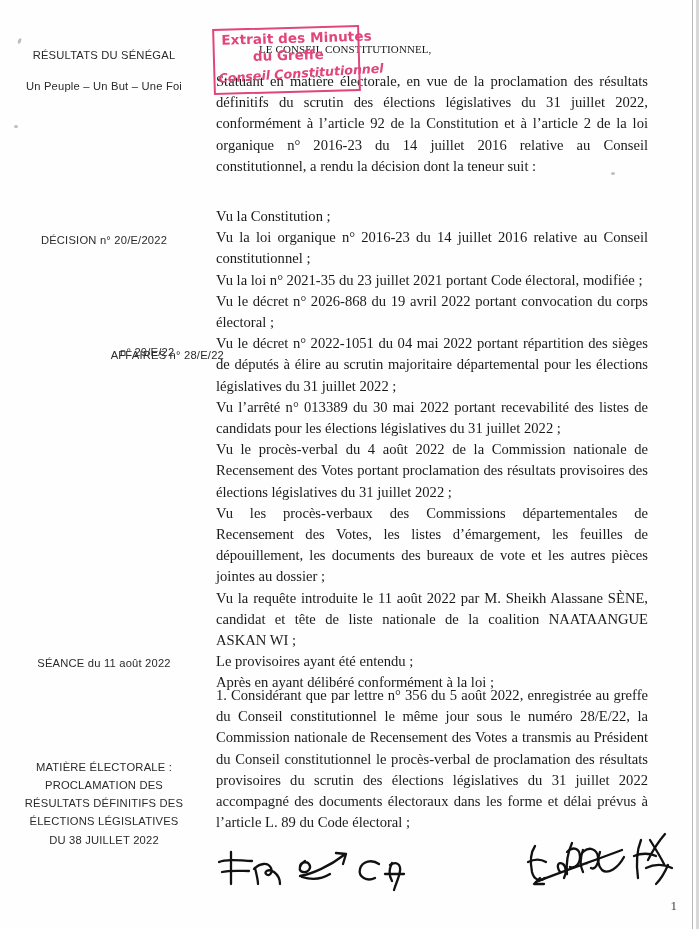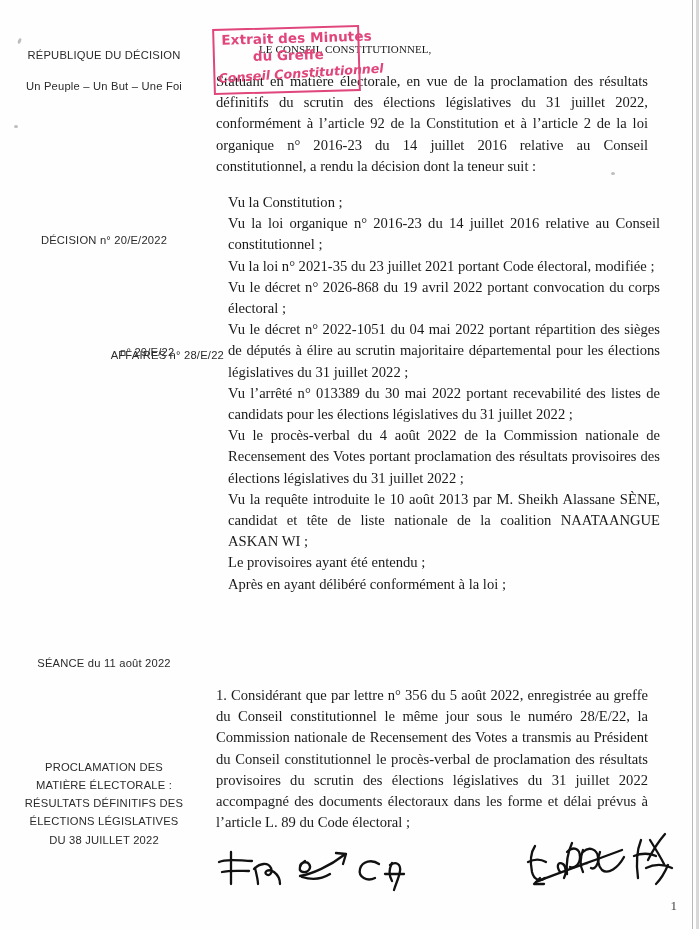--- a/index.html
+++ b/index.html
@@ -84,21 +84,21 @@
     font-size: 11px;
     letter-spacing: 0.1px;
     white-space: nowrap;
     padding-left: 43px;
   }
   .para {
     margin: 0;
     text-align: justify;
   }
   .block-open { position: absolute; top: 71px; left: 0; width: 432px; }
-  .block-vu   { position: absolute; top: 192px; left: 0; width: 432px; margin-left: 12px; }
+  .block-vu   { position: absolute; top: 206px; left: 0; width: 432px; }
   .vu-line {
     margin: 0;
     text-align: justify;
   }
   .block-one  { position: absolute; top: 685px; left: 0; width: 432px; }
 
   
   .stamp {
     position: absolute;
     left: 213px;
@@ -166,35 +166,35 @@
   <div class="scan-edge"></div>
   <div class="scan-edge2"></div>
 
   <div class="speck" style="left:18px; top:38px; width:3px; height:6px; transform:rotate(25deg);"></div>
   <div class="speck" style="left:14px; top:125px; width:4px; height:3px;"></div>
   <div class="speck" style="left:611px; top:172px; width:4px; height:3px;"></div>
   <div class="speck" style="left:585px; top:862px; width:3px; height:3px;"></div>
 
   <div class="left-col">
 
-    <div class="lm-block lm-republic">RÉPUBLIQUE DU DÉCISION</div>
+    <div class="lm-block lm-republic">RÉSULTATS DU SÉNÉGAL</div>
 
     <div class="lm-block lm-motto">Un Peuple – Un But – Une Foi</div>
 
     <div class="lm-block lm-decision">DÉCISION n° 20/E/2022</div>
 
     <div class="lm-block lm-affaires">AFFAIRES   n° 28/E/22</div>
 
     <div class="lm-block lm-affaires2">n° 29/E/22</div>
 
     <div class="lm-block lm-seance">SÉANCE du 11 août 2022</div>
 
     <div class="lm-block lm-matiere">
+      <div>MATIÈRE ÉLECTORALE :</div>
       <div>PROCLAMATION DES</div>
-      <div>MATIÈRE ÉLECTORALE :</div>
       <div>RÉSULTATS DÉFINITIFS DES</div>
       <div>ÉLECTIONS LÉGISLATIVES</div>
       <div>DU 38 JUILLET 2022</div>
     </div>
 
   </div>
 
   <div class="title-line">LE CONSEIL CONSTITUTIONNEL,</div>
 
   <div class="body-col">
@@ -204,21 +204,22 @@
     </div>
 
     <div class="block-vu">
       <p class="vu-line">Vu la Constitution ;</p>
       <p class="vu-line">Vu la loi organique n° 2016-23 du 14 juillet 2016 relative au Conseil constitutionnel ;</p>
       <p class="vu-line">Vu la loi n° 2021-35 du 23 juillet 2021 portant Code électoral, modifiée ;</p>
       <p class="vu-line">Vu le décret n° 2026-868 du 19 avril 2022 portant convocation du corps électoral ;</p>
       <p class="vu-line">Vu le décret n° 2022-1051 du 04 mai 2022 portant répartition des sièges de députés à élire au scrutin majoritaire départemental pour les élections législatives du 31 juillet 2022 ;</p>
       <p class="vu-line">Vu l’arrêté n° 013389 du 30 mai 2022 portant recevabilité des listes de candidats pour les élections législatives du 31 juillet 2022 ;</p>
       <p class="vu-line">Vu le procès-verbal du 4 août 2022 de la Commission nationale de Recensement des Votes portant proclamation des résultats provisoires des élections législatives du 31 juillet 2022 ;</p>
-      <p class="vu-line">Vu la requête introduite le 10 août 2013 par M. Sheikh Alassane SÈNE, candidat et tête de liste nationale de la coalition NAATAANGUE ASKAN WI ;</p>
+      <p class="vu-line">Vu les procès-verbaux des Commissions départementales de Recensement des Votes, les listes d’émargement, les feuilles de dépouillement, les documents des bureaux de vote et les autres pièces jointes au dossier ;</p>
+      <p class="vu-line">Vu la requête introduite le 11 août 2022 par M. Sheikh Alassane SÈNE, candidat et tête de liste nationale de la coalition NAATAANGUE ASKAN WI ;</p>
       <p class="vu-line">Le provisoires ayant été entendu ;</p>
       <p class="vu-line">Après en ayant délibéré conformément à la loi ;</p>
     </div>
 
     <div class="block-one">
       <p class="para">1. Considérant que par lettre n° 356 du 5 août 2022, enregistrée au greffe du Conseil constitutionnel le même jour sous le numéro 28/E/22, la Commission nationale de Recensement des Votes a transmis au Président du Conseil constitutionnel le procès-verbal de proclamation des résultats provisoires du scrutin des élections législatives du 31 juillet 2022 accompagné des documents électoraux dans les forme et délai prévus à l’article L. 89 du Code électoral ;</p>
     </div>
 
   </div>
 

